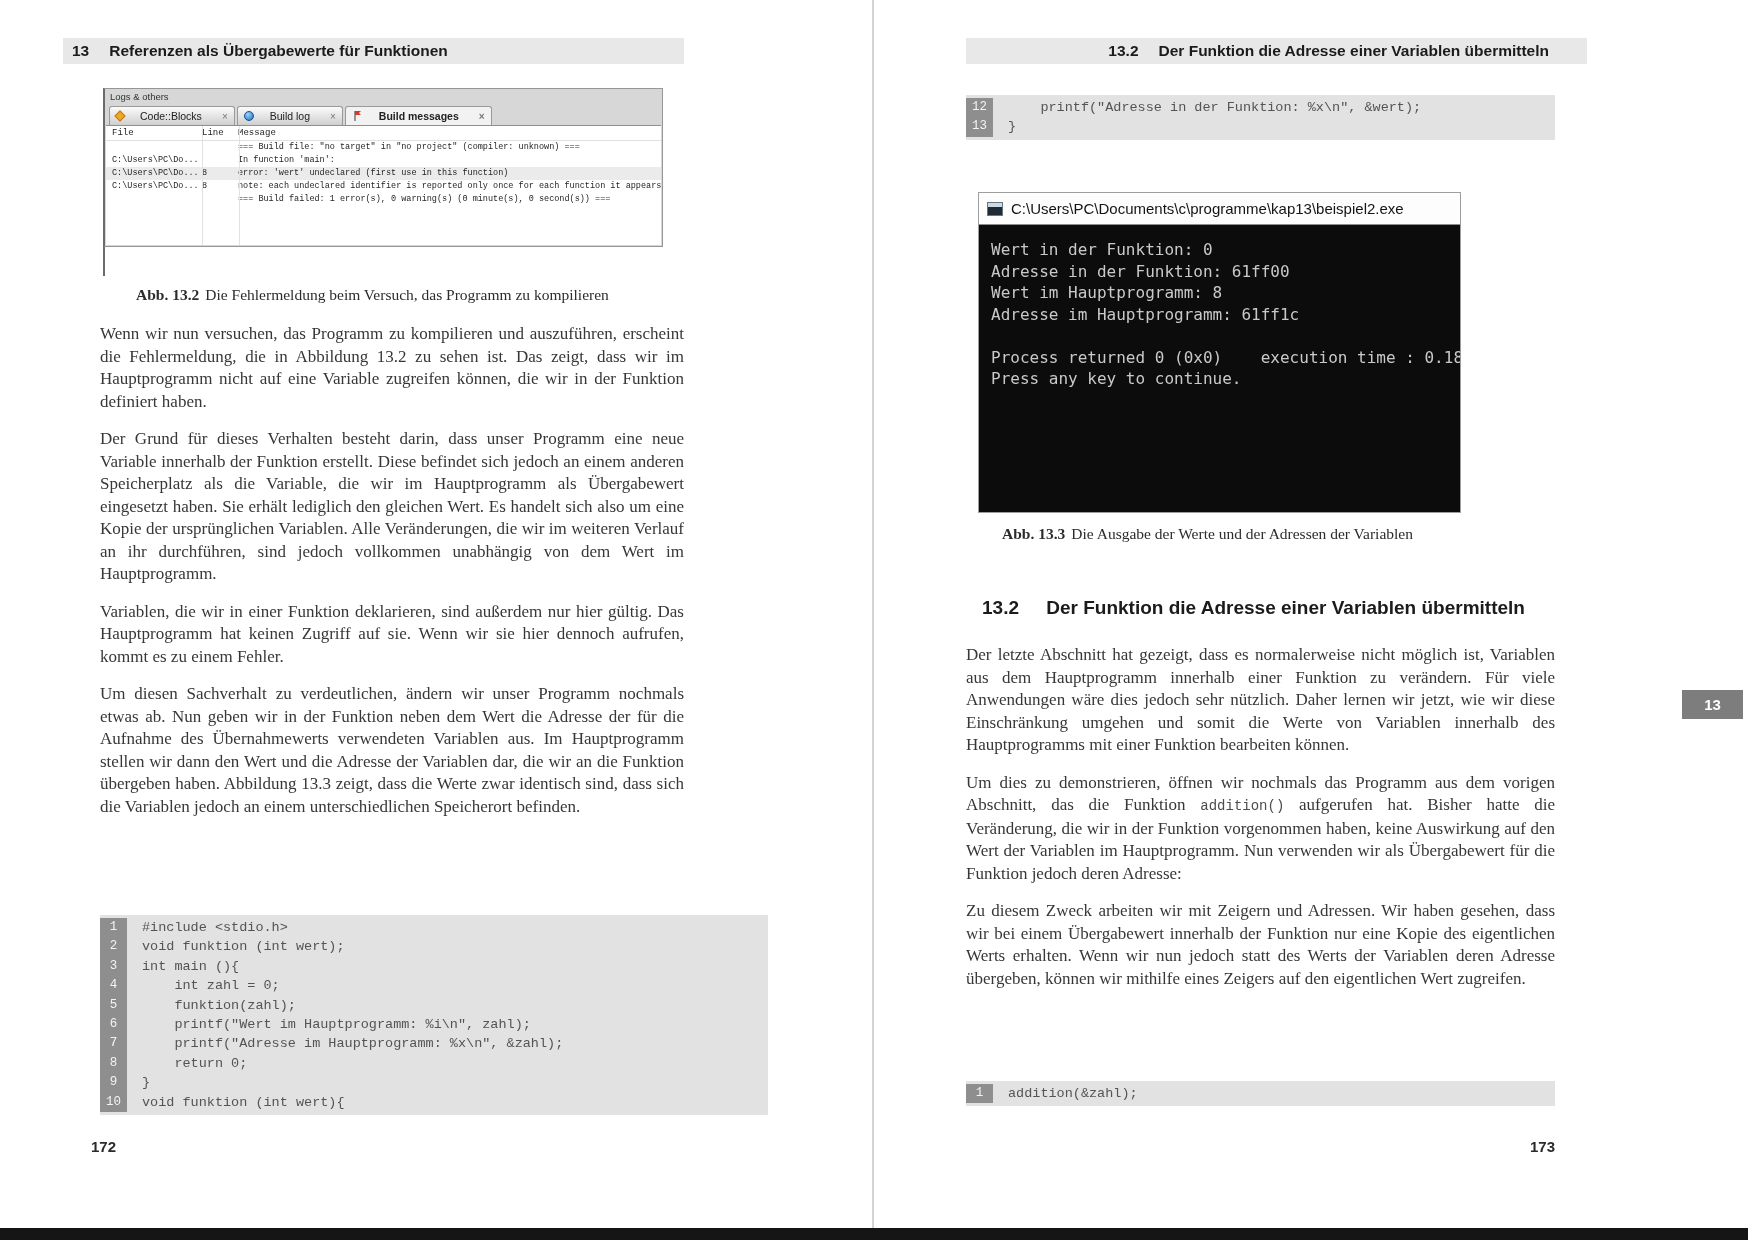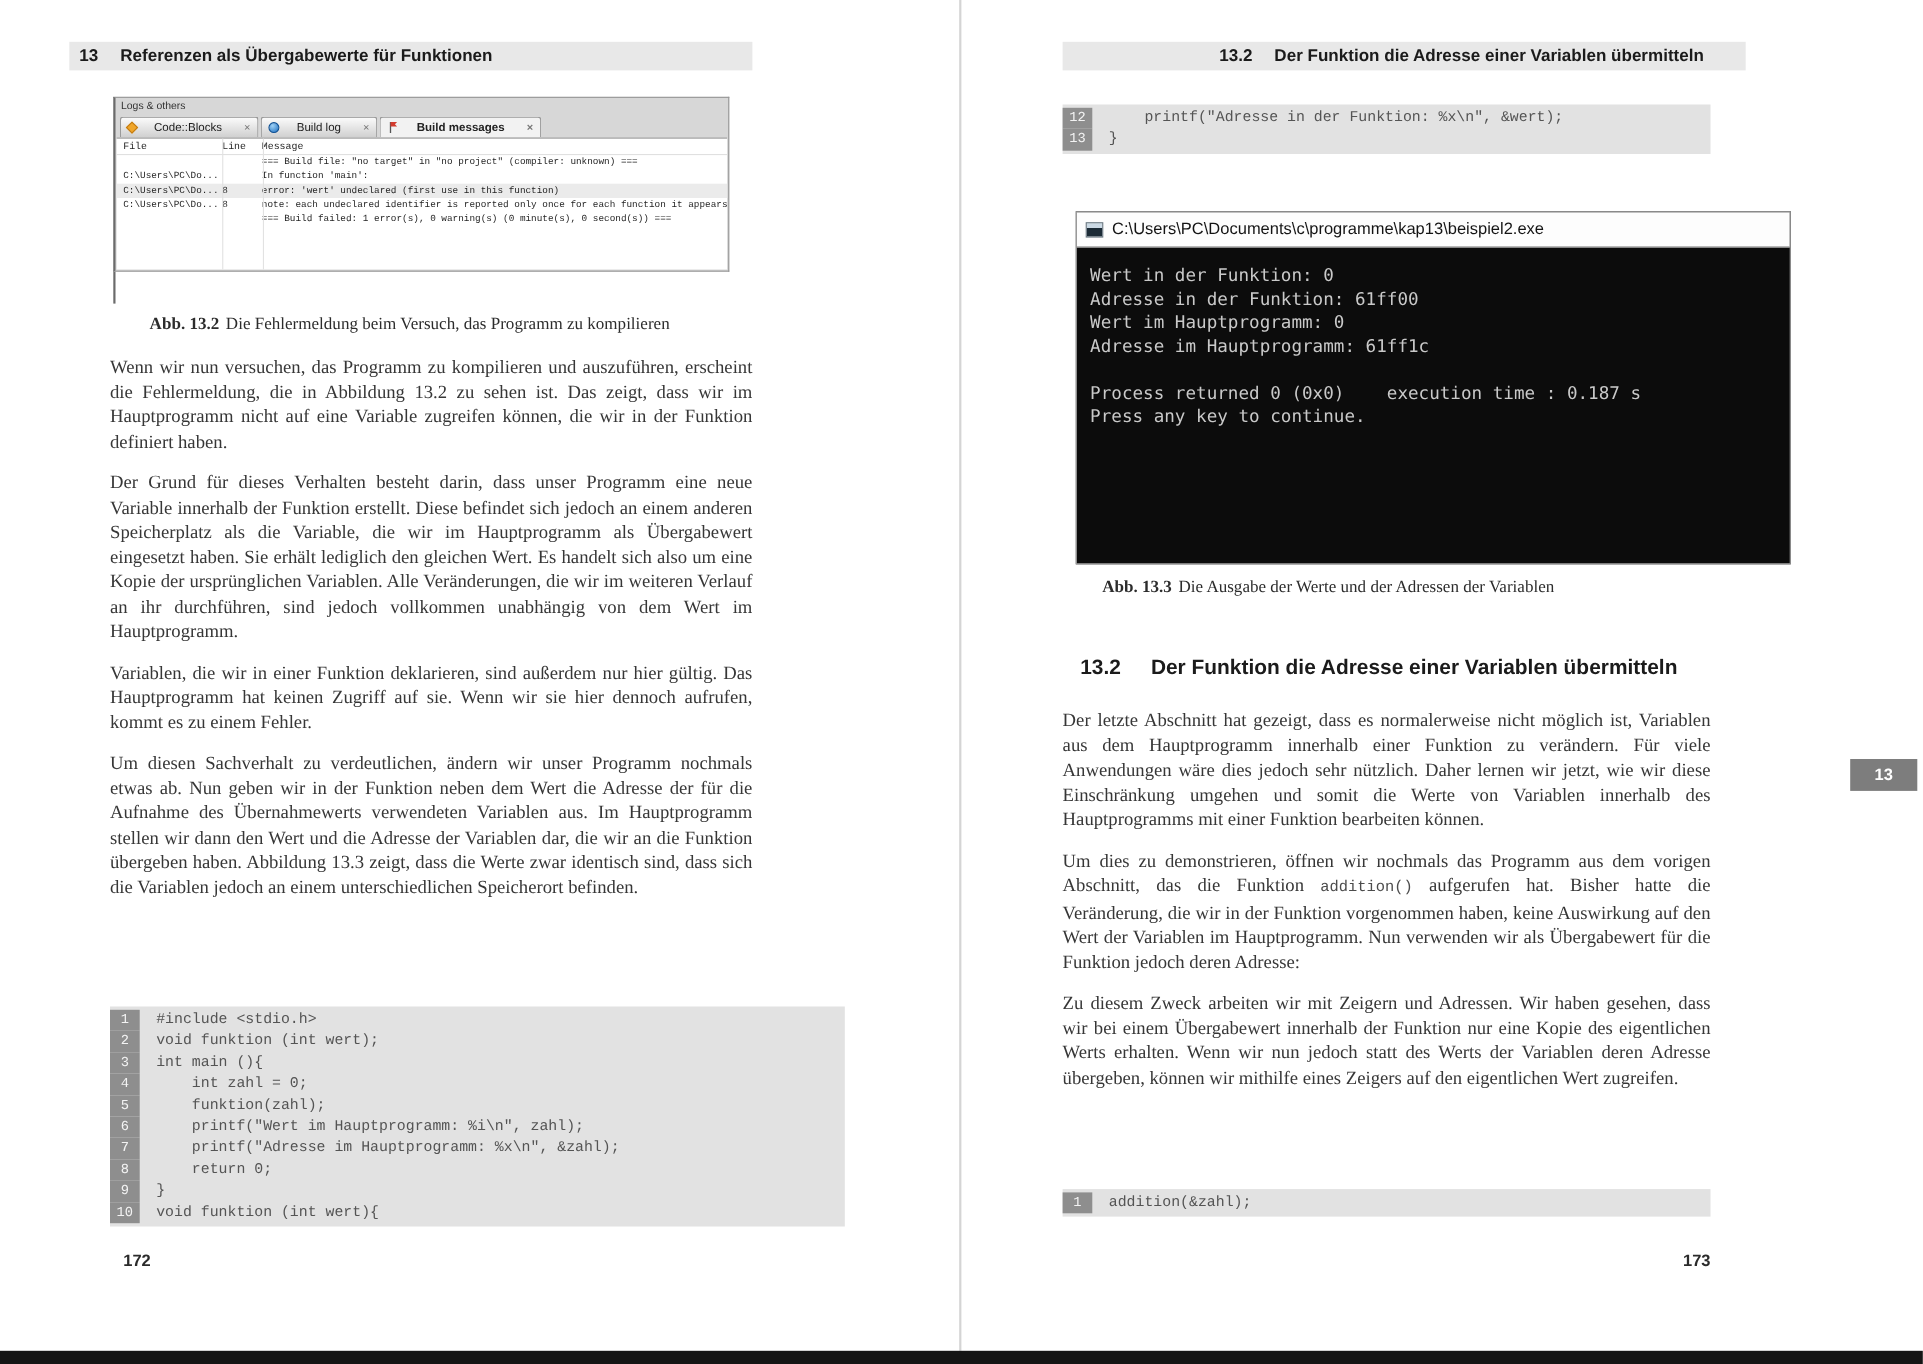--- a/index.html
+++ b/index.html
@@ -229,53 +229,53 @@
       <span class="code-no">9</span>
       <span class="code-text">}</span>
     </div>
 
     <div class="code-line">
       <span class="code-no">10</span>
       <span class="code-text">void funktion (int wert){</span>
     </div>
   </div>
 
-<div class="pagenum abs" style="left:112px; top:1138px;">172</div>
+<div class="pagenum abs" style="left:91px; top:1138px;">172</div>
 
 <div class="runhead abs" style="left:966px; top:38px; width:621px; justify-content:flex-end; padding-right:38px;">
   <span>13.2</span>
   <span class="rh-gap">Der Funktion die Adresse einer Variablen übermitteln</span>
 </div>
 
 <div class="codeblock abs" style="left:966px; top:95px; width:589px;">
 
 
     <div class="code-line">
       <span class="code-no">12</span>
       <span class="code-text">    printf("Adresse in der Funktion: %x\n", &amp;wert);</span>
     </div>
 
     <div class="code-line">
       <span class="code-no">13</span>
       <span class="code-text">}</span>
     </div>
   </div>
 
-<div class="console abs" style="left:978px; top:192px; width:650px;">
+<div class="console abs" style="left:978px; top:192px; width:483px;">
   <div class="console-titlebar">
     <span class="console-icon"></span>
     <span>C:\Users\PC\Documents\c\programme\kap13\beispiel2.exe</span>
   </div>
   <div class="console-body">
 
       <div class="console-line">Wert in der Funktion: 0</div>
 
       <div class="console-line">Adresse in der Funktion: 61ff00</div>
 
-      <div class="console-line">Wert im Hauptprogramm: 0</div>
+      <div class="console-line">Wert im Hauptprogramm: 8</div>
 
       <div class="console-line">Adresse im Hauptprogramm: 61ff1c</div>
 
       <div class="console-line"></div>
 
       <div class="console-line">Process returned 0 (0x0)    execution time : 0.187 s</div>
 
       <div class="console-line">Press any key to continue.</div>
     </div>
 </div>

